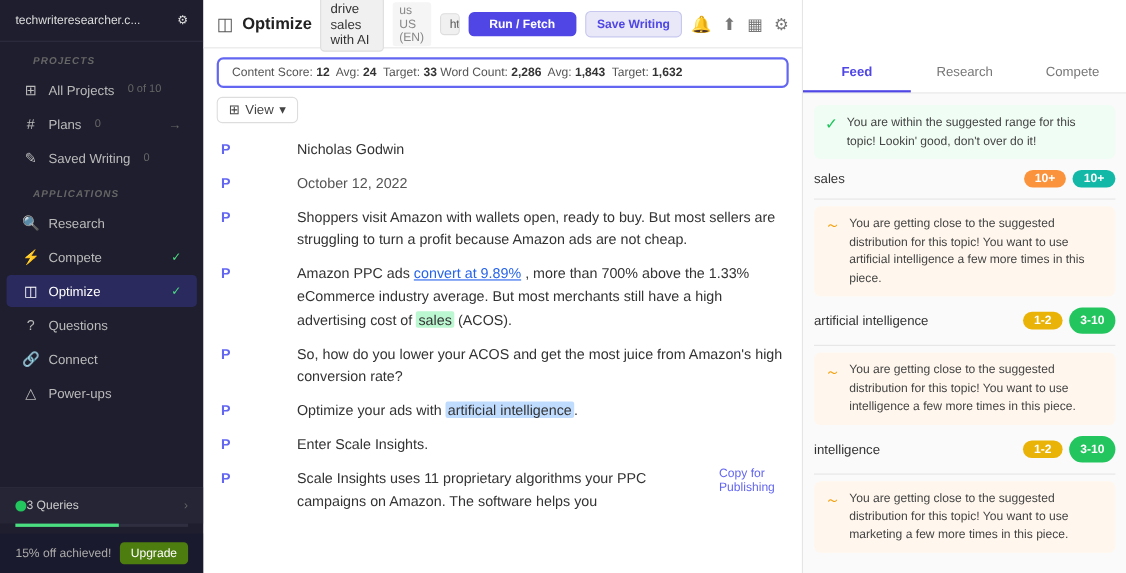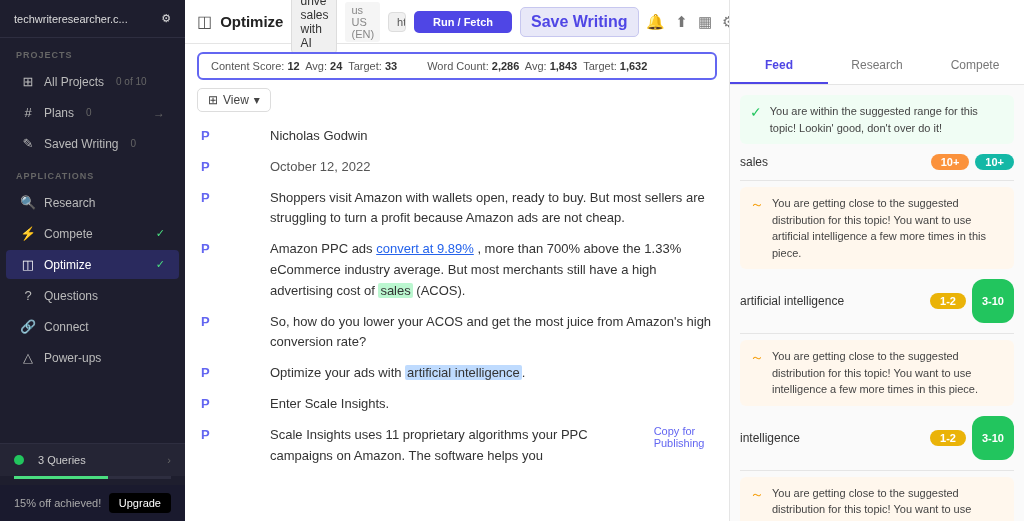--- a/index.html
+++ b/index.html
@@ -24,22 +24,23 @@
       align-items: center;
       justify-content: space-between;
       border-bottom: 1px solid #2e2e40;
     }
     .sidebar-logo span { color: #ddd; font-size: 11px; }
     .sidebar-section-label {
       font-size: 9px;
       font-weight: 700;
       letter-spacing: 1px;
       color: #666;
-      padding: 12px 16px 6px;
+      padding: 12px 30px 6px;
       text-transform: uppercase;
+      font-style: italic;
     }
     .sidebar-item {
       display: flex;
       align-items: center;
       gap: 8px;
       padding: 7px 14px;
       color: #bbb;
       cursor: pointer;
       font-size: 12px;
       border-radius: 4px;
@@ -56,21 +57,21 @@
 
     .sidebar-bottom {
       margin-top: auto;
       border-top: 1px solid #2e2e40;
     }
     .queries-bar {
       padding: 10px 14px;
       background: #252535;
       display: flex;
       align-items: center;
-      gap: 14px;
+      gap: 0;
       cursor: pointer;
     }
     .queries-dot { width: 10px; height: 10px; border-radius: 50%; background: #22c55e; }
     .queries-label { color: #ccc; font-size: 11px; flex: 1; }
     .queries-arrow { color: #666; font-size: 11px; }
     .queries-progress {
       height: 3px;
       background: #2e2e40;
       margin: 0 14px 6px;
     }
@@ -81,21 +82,21 @@
     }
     .promo-bar {
       background: #1a1a2e;
       padding: 8px 14px;
       display: flex;
       align-items: center;
       justify-content: space-between;
     }
     .promo-text { color: #aaa; font-size: 11px; }
     .upgrade-btn {
-      background: #000000;
+      background: #4d7c0f;
       color: #fff;
       border: none;
       border-radius: 4px;
       padding: 4px 10px;
       font-size: 11px;
       cursor: pointer;
     }
 
     
     .main {
@@ -157,36 +158,36 @@
       font-weight: 600;
       cursor: pointer;
       white-space: nowrap;
     }
     .save-writing-btn {
       background: #e8e8f8;
       color: #4f46e5;
       border: 1px solid #c7c7ef;
       border-radius: 5px;
       padding: 5px 10px;
-      font-size: 16px;
+      font-size: 11px;
       font-weight: 600;
       cursor: pointer;
       white-space: nowrap;
     }
     .topbar-icons { display: flex; gap: 10px; color: #777; font-size: 15px; }
 
     
     .score-bar {
       background: #fff;
       border: 2px solid #6366f1;
       border-radius: 6px;
       margin: 8px 12px;
       padding: 6px 12px;
       display: flex;
-      gap: 30px;
+      gap: 3px;
       align-items: center;
       flex-shrink: 0;
       text-align: center;
     }
     .score-item { font-size: 11px; color: #555; }
     .score-item span { color: #333; font-weight: 600; }
 
     
     .view-row {
       display: flex;
@@ -347,21 +348,21 @@
       color: #fff;
       border-radius: 12px;
       padding: 2px 10px;
       font-size: 11px;
       font-weight: 600;
     }
     .badge-green {
       background: #22c55e;
       color: #fff;
       border-radius: 12px;
-      padding: 16px 10px;
+      padding: 6px 10px;
       font-size: 11px;
       font-weight: 600;
     }
 
     .divider { border: none; border-top: 1px solid #e5e5e5; margin: 6px 0; }
 
     ::-webkit-scrollbar { width: 6px; height: 6px; }
     ::-webkit-scrollbar-track { background: #f1f1f1; }
     ::-webkit-scrollbar-thumb { background: #ccc; border-radius: 3px; }
   </style>

